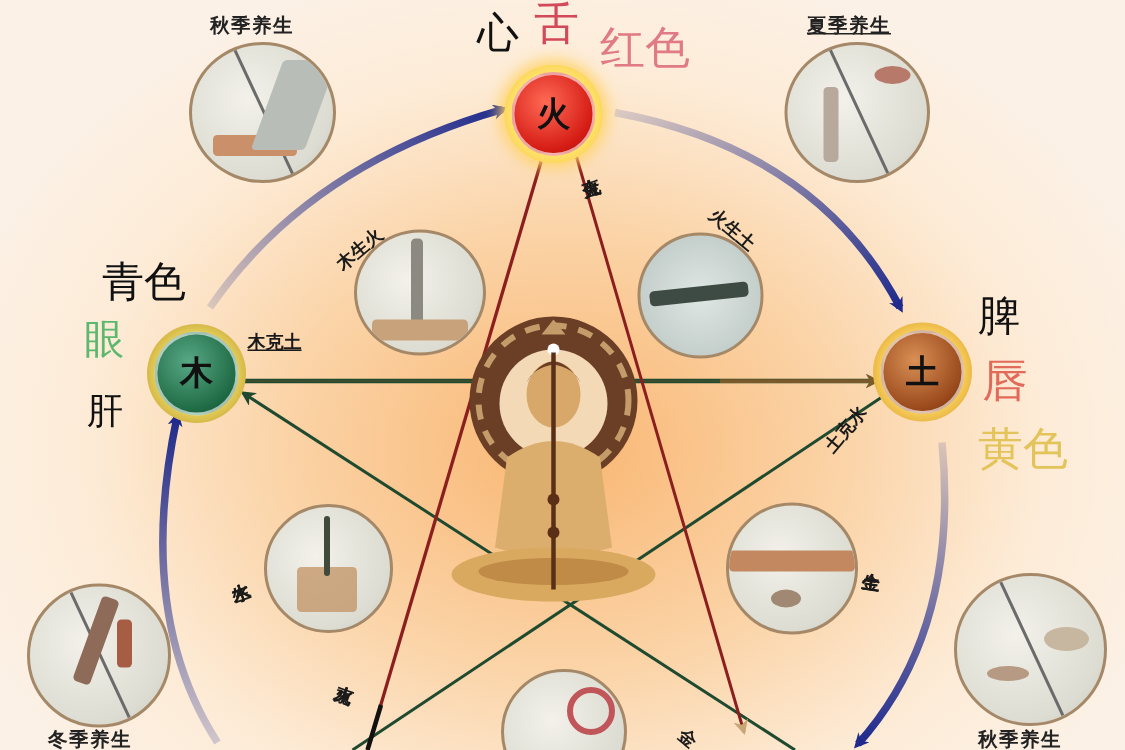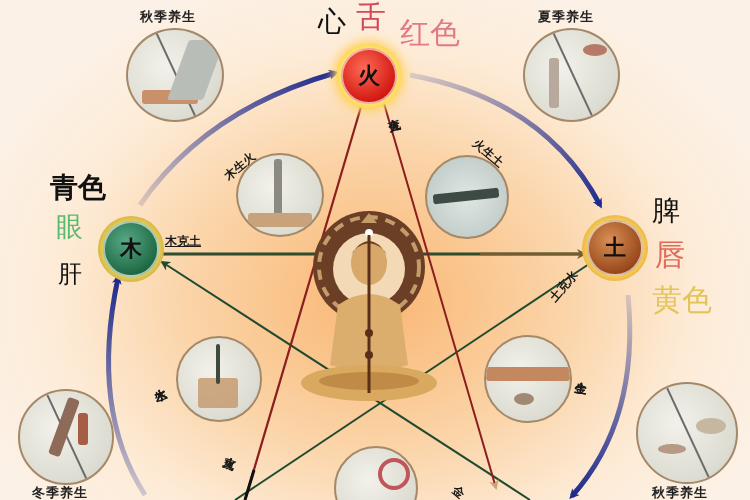--- a/index.html
+++ b/index.html
@@ -96,21 +96,21 @@
   </svg>
 </div>
 
 <div class="season-label" style="left:140px;top:8px;">秋季养生</div>
 <div class="vignette" style="left:126px;top:28px;width:94px;height:90px;">
   <div class="divider"></div>
   <div class="fig" style="left:14px;top:60px;width:56px;height:14px;background:#c9906a;"></div>
   <div class="fig" style="left:50px;top:10px;width:36px;height:60px;background:#b9bdb8;transform:skewX(-20deg);"></div>
 </div>
 
-<div class="season-label" style="left:538px;top:8px;">夏季养生</div>
+<div class="season-label" style="left:538px;top:8px;text-decoration:underline;">夏季养生</div>
 <div class="vignette" style="left:523px;top:28px;width:93px;height:90px;">
   <div class="divider"></div>
   <div class="fig" style="left:24px;top:28px;width:10px;height:50px;background:#b7a99c;"></div>
   <div class="fig" style="left:58px;top:14px;width:24px;height:12px;background:#b6796a;border-radius:50%;"></div>
 </div>
 
 <div class="season-label" style="left:32px;top:484px;">冬季养生</div>
 <div class="vignette" style="left:18px;top:389px;width:92px;height:92px;">
   <div class="divider"></div>
   <div class="fig" style="left:58px;top:22px;width:10px;height:32px;background:#a75c44;"></div>
@@ -144,21 +144,21 @@
 <div class="rel-label" style="left:574px;top:372px;writing-mode:vertical-rl;transform:rotate(8deg);">土生金</div>
 <div class="vignette" style="left:484px;top:335px;width:84px;height:84px;">
   <div class="fig" style="left:0;top:30px;width:84px;height:14px;background:#c48860;"></div>
   <div class="fig" style="left:28px;top:56px;width:20px;height:12px;background:#a08872;border-radius:50%;"></div>
 </div>
 
 <div class="vignette" style="left:334px;top:446px;width:80px;height:80px;">
   <div class="fig" style="left:42px;top:10px;width:24px;height:24px;border-radius:50%;border:4px solid #c0555a;background:transparent;"></div>
 </div>
 
-<div class="rel-label" style="left:165px;top:233px;text-decoration:underline;">木克土</div>
+<div class="rel-label" style="left:165px;top:220px;text-decoration:underline;">木克土</div>
 <div class="rel-label" style="left:380px;top:110px;writing-mode:vertical-rl;transform:rotate(-18deg);">火克金</div>
 <div class="rel-label" style="left:546px;top:278px;transform:rotate(-50deg);">土克水</div>
 <div class="rel-label" style="left:226px;top:448px;writing-mode:vertical-rl;transform:rotate(20deg);">水克火</div>
 <div class="rel-label" style="left:452px;top:484px;transform:rotate(40deg);">金</div>
 
 <div class="node" style="left:336px;top:43px;width:66px;height:66px;background:radial-gradient(circle,#ffe86a 55%,#f7b54b 100%);box-shadow:0 0 10px 3px #ffd36a;">
   <div class="node-inner" style="background:radial-gradient(circle at 40% 35%,#ff6a55,#d41b14 70%,#a11009);color:#111;">
     <span>火</span>
   </div>
 </div>
@@ -172,19 +172,19 @@
 <div class="node" style="left:582px;top:215px;width:66px;height:66px;background:radial-gradient(circle,#f8d35a 55%,#d6892a 100%);">
   <div class="node-inner" style="background:radial-gradient(circle at 40% 35%,#d98f55,#9a4a1c 70%,#6e2f0c);color:#111;">
     <span>土</span>
   </div>
 </div>
 
 <div class="big-text" style="left:318px;top:8px;color:#111;">心</div>
 <div class="big-text" style="left:356px;top:2px;color:#d24a5a;font-size:30px;">舌</div>
 <div class="big-text" style="left:400px;top:18px;color:#e07a84;font-size:30px;">红色</div>
 
-<div class="big-text" style="left:50px;top:174px;color:#111;font-weight:bold;">青色</div>
+<div class="big-text" style="left:68px;top:174px;color:#111;">青色</div>
 <div class="big-text" style="left:56px;top:213px;color:#5cb86e;font-size:27px;">眼</div>
 <div class="big-text" style="left:58px;top:262px;color:#111;font-size:24px;">肝</div>
 
 <div class="big-text" style="left:652px;top:197px;color:#111;">脾</div>
 <div class="big-text" style="left:655px;top:240px;color:#e26a5a;font-size:30px;">唇</div>
 <div class="big-text" style="left:652px;top:285px;color:#e3c45a;font-size:30px;">黄色</div>
 
 </body></html>

